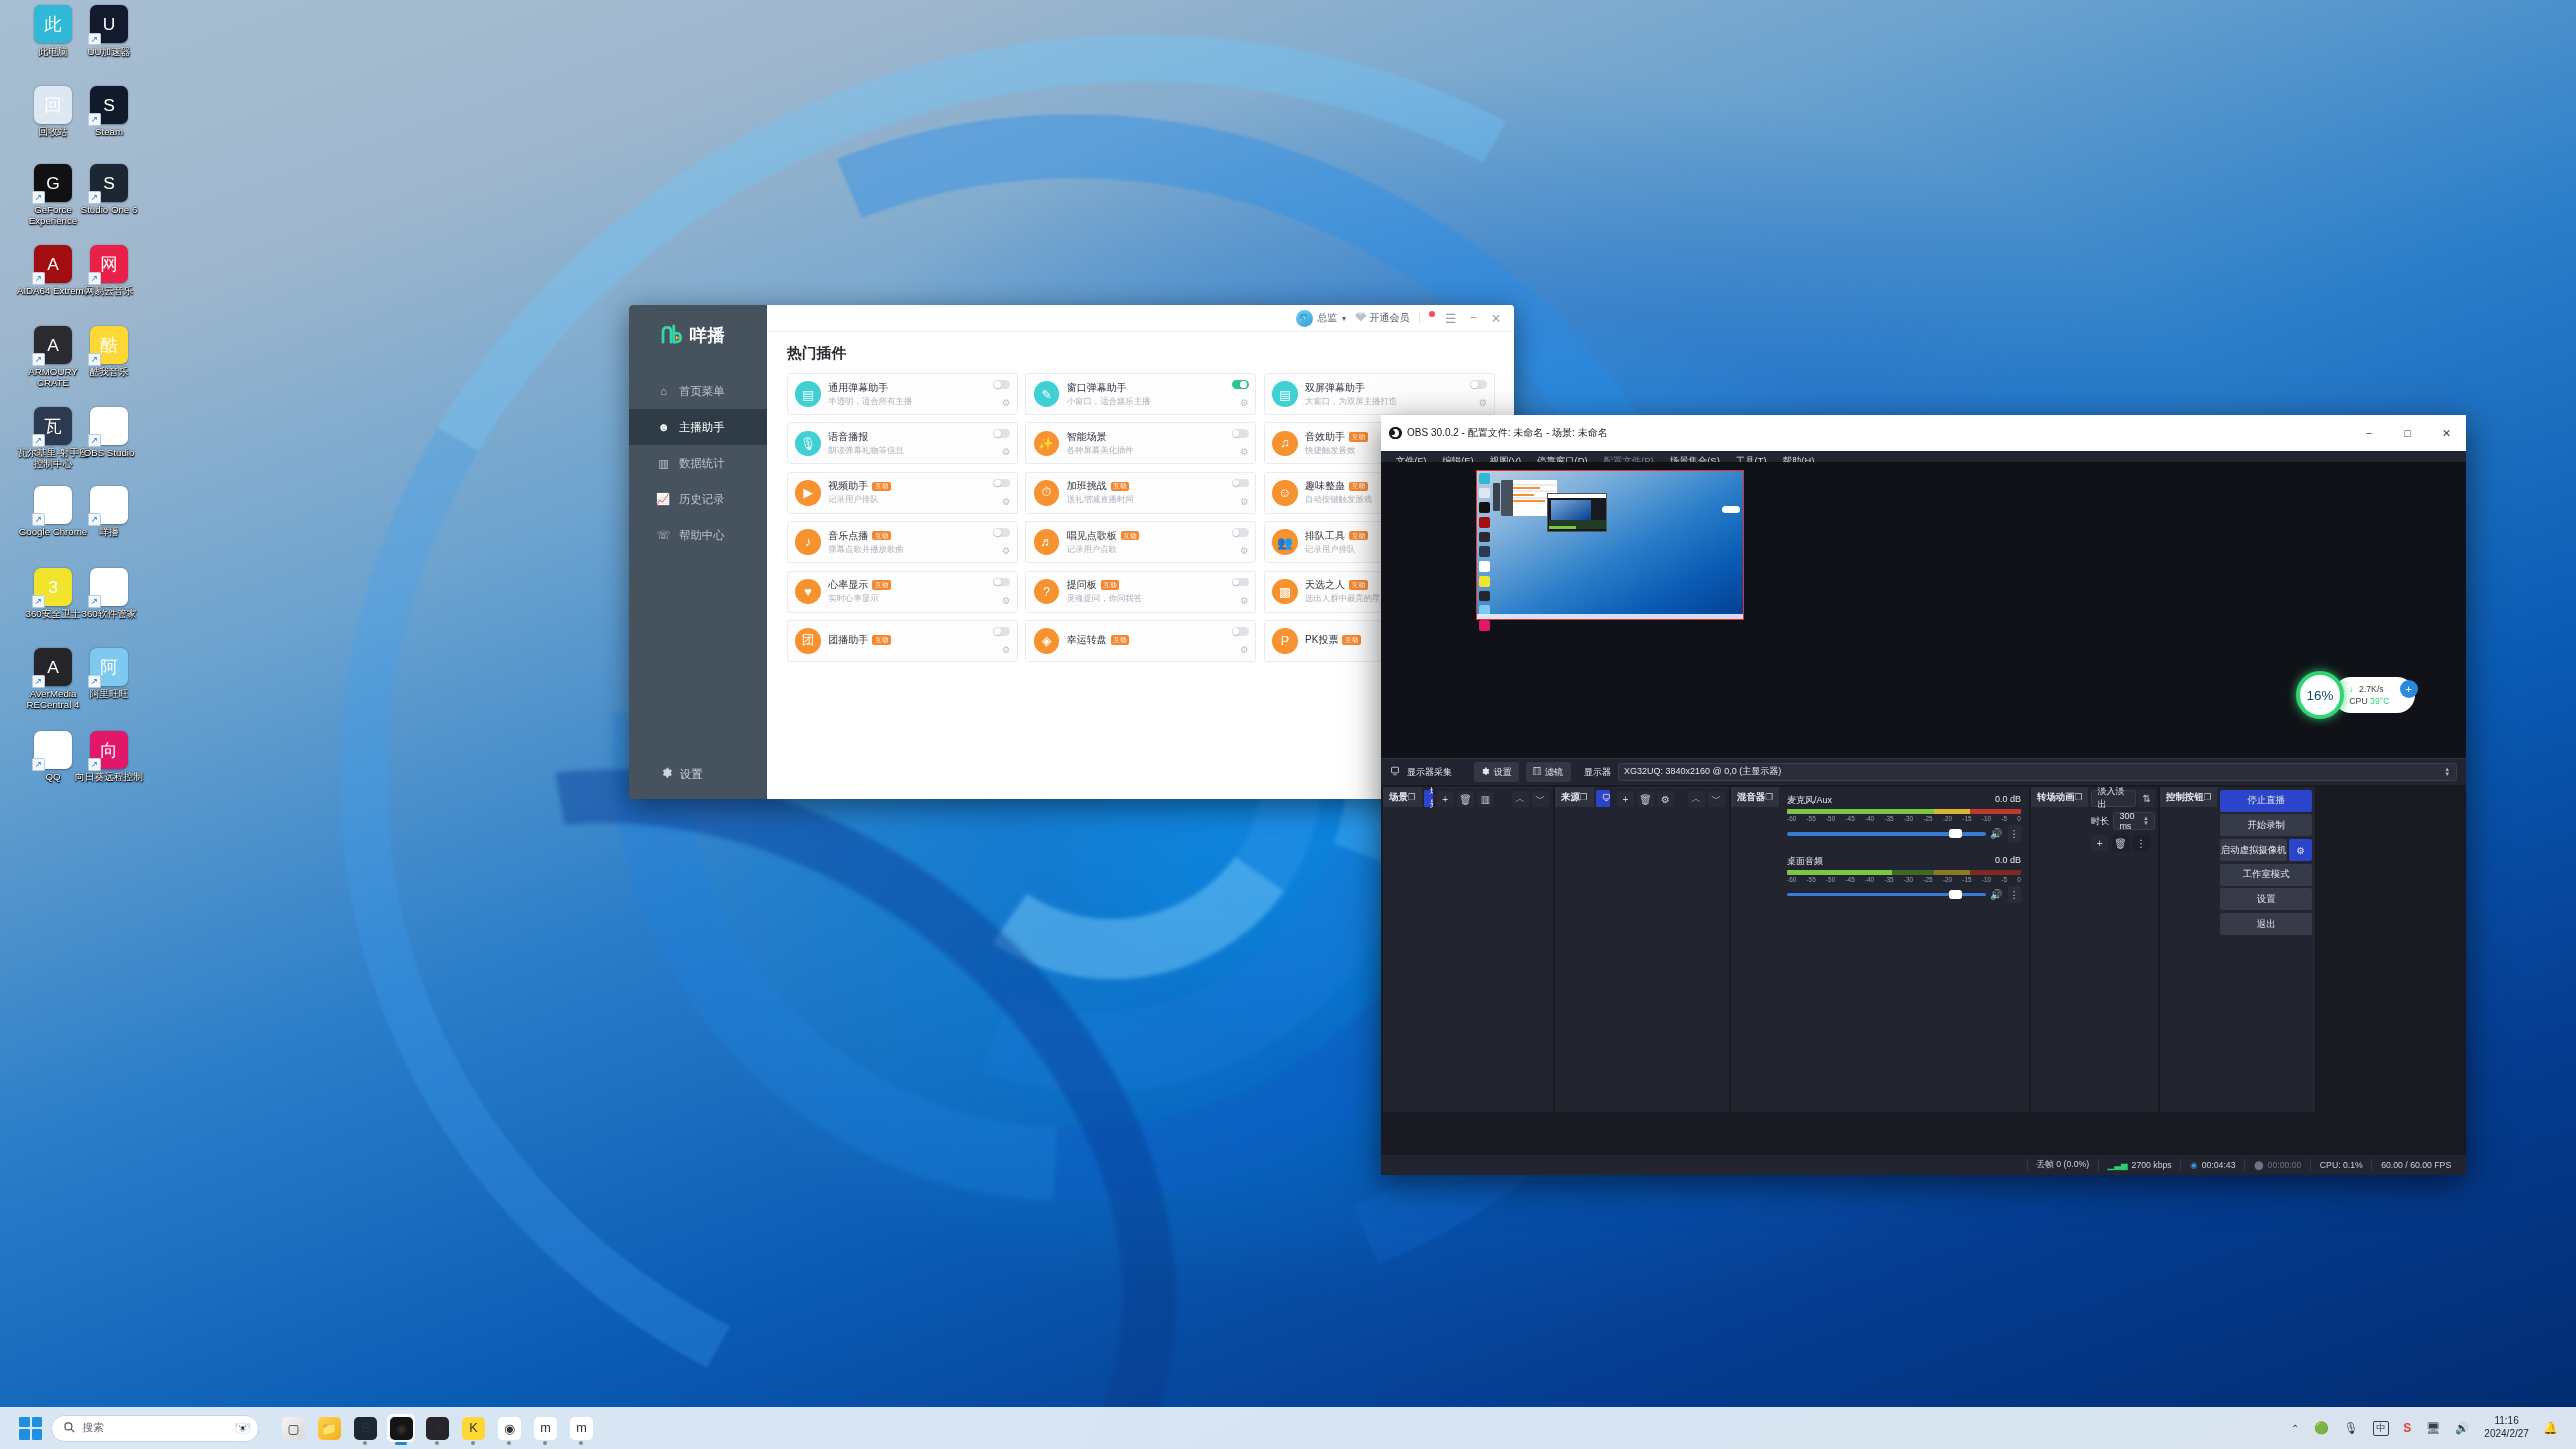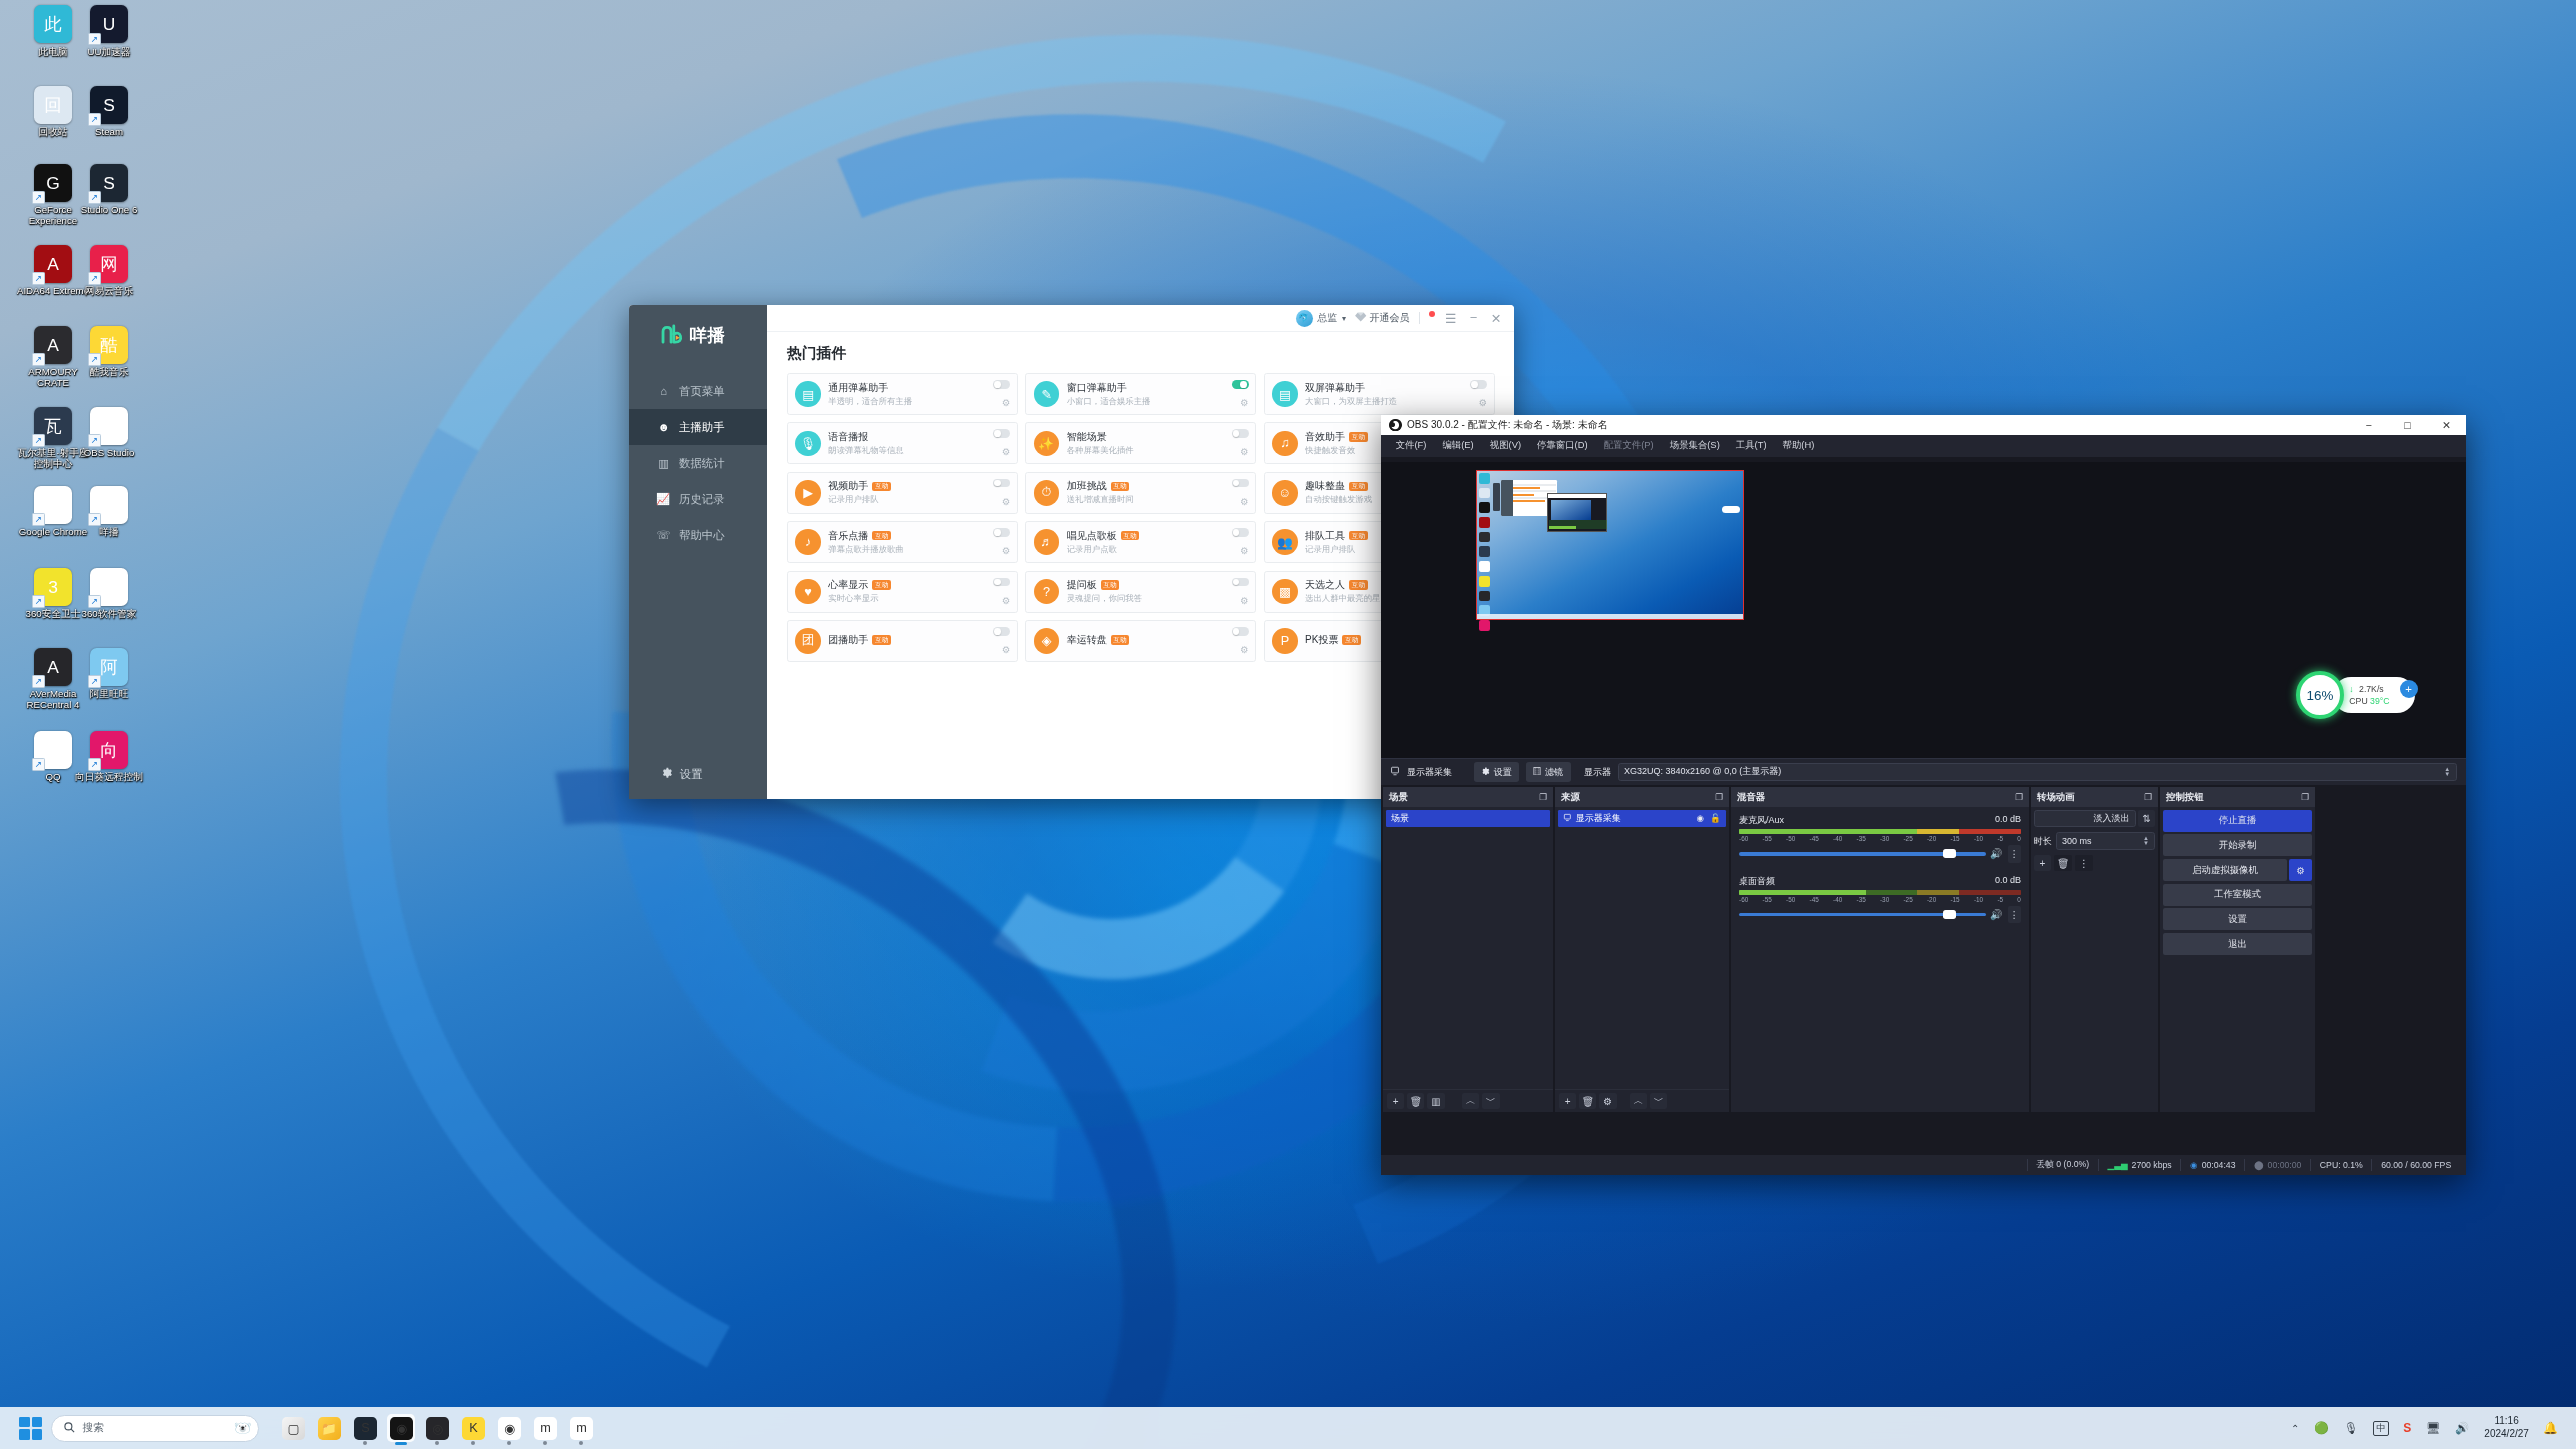--- a/index.html
+++ b/index.html
@@ -90,37 +90,37 @@
   .tgl.on{background:#2ec49b;}
   .tgl.on::after{left:8.7px;}
   .gear{color:#b8c0c8;font-size:9.4px;cursor:pointer;}
 
   
   #obs{
     position:absolute;left:1381px;top:415px;width:1085px;height:760px;
     background:#181921;box-shadow:0 9.4px 32px rgba(0,0,0,.55);
     color:#e6e8ee;font-size:8.7px;
   }
-  #obs-title{height:20px;background:#ffffff;display:flex;align-items:center;padding-left:8px;color:#1b1b1b;font-size:10px;gap:5.4px;}
+  #obs-title{height:36px;background:#ffffff;display:flex;align-items:center;padding-left:8px;color:#1b1b1b;font-size:10px;gap:5.4px;}
   #obs-title .obs-logo{width:12.7px;height:12.7px;border-radius:50%;background:#111;position:relative;flex:0 0 12.7px;}
   #obs-wbtns{margin-left:auto;display:flex;height:25.5px;}
   #obs-wbtns div{width:39px;display:flex;align-items:center;justify-content:center;font-size:10.7px;color:#3b3b3b;cursor:pointer;}
   #obs-menu{height:21.5px;background:#232530;display:flex;align-items:center;padding-left:8px;gap:2.7px;}
   #obs-menu span{padding:2.7px 6.7px;font-size:9.4px;color:#d5d8e0;cursor:pointer;border-radius:2px;}
   #obs-menu span.dim{color:#7d8291;}
   #obs-preview{position:absolute;left:0;top:47px;width:1085px;height:297px;background:#111218;}
   #obs-canvas{position:absolute;left:95px;top:8px;width:268px;height:150px;}
 
   #obs-srcbar{position:absolute;left:0;top:343px;width:1085px;height:27px;background:#22242f;display:flex;align-items:center;gap:6.7px;padding:0 9.4px;border-top:0.7px solid #2e3140;}
   .obs-btn{background:#343845;border-radius:2.7px;padding:3.4px 7.4px;display:flex;align-items:center;gap:4px;font-size:9px;cursor:pointer;color:#e3e6ee;}
   .obs-field{background:#2b2e3a;border:0.7px solid #3a3e4d;border-radius:2.7px;height:17.4px;display:flex;align-items:center;padding:0 5.4px;font-size:9px;color:#e0e3ec;flex:1;}
   .spin{margin-left:auto;display:flex;flex-direction:column;font-size:6px;line-height:5.4px;color:#aab0bf;}
 
   #obs-docks{position:absolute;left:0;top:370px;width:1085px;height:329px;display:flex;gap:2px;padding:2px;background:#181921;}
-  .dock{background:#22242f;display:flex;flex-direction:column;}
+  .dock{background:#22242f;display:flex;flex-direction:row;}
   .dock-hdr{height:20px;background:#2e313e;display:flex;align-items:center;padding:0 6px;font-size:9.4px;font-weight:bold;color:#e9ebf1;}
   .dock-hdr .pop{margin-left:auto;color:#cfd3de;font-size:8.7px;cursor:pointer;}
   .dock-body{flex:1;padding:2.7px;overflow:hidden;}
   .dock-foot{height:23px;background:#22242f;display:flex;align-items:center;gap:2.7px;padding:0 4px;border-top:0.7px solid #2b2e3a;}
   .foot-btn{width:17.4px;height:16px;border-radius:2px;display:flex;align-items:center;justify-content:center;color:#cdd2de;font-size:10px;cursor:pointer;background:#282b37;}
   .listrow{height:17.4px;display:flex;align-items:center;padding:0 5.4px;font-size:9px;border-radius:1.3px;}
   .listrow.sel{background:#2b44c9;color:#fff;}
   .listrow .ri{margin-left:auto;display:flex;gap:6px;color:#e8eaf0;font-size:8.7px;}
 
   .mixrow{padding:4px 5.4px 1.3px 5.4px;}

